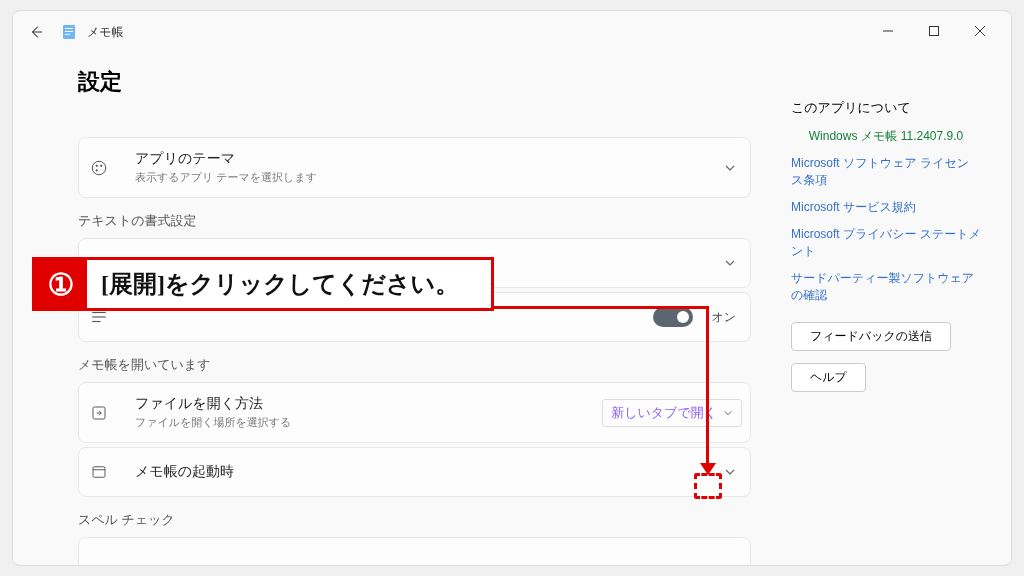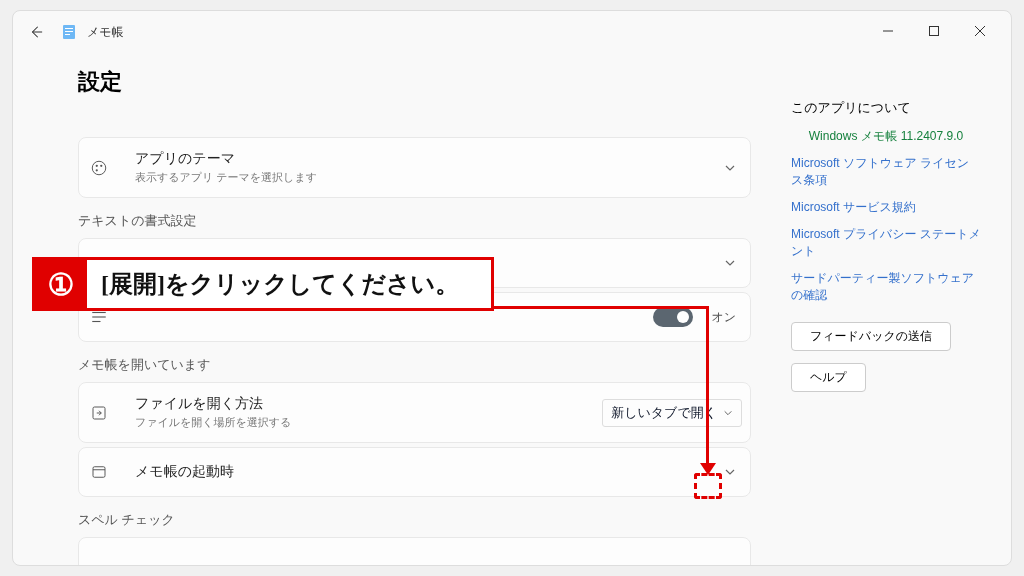--- a/index.html
+++ b/index.html
@@ -18,21 +18,21 @@
 .section-label { font-size: 13px; color: #555; margin: 14px 0 8px; }
 .card { background: #fdfdfd; border: 1px solid #e8e8e8; border-radius: 8px; padding: 12px 8px; display: flex; align-items: center; min-height: 50px; margin-bottom: 4px; gap: 10px; }
 .card-icon { width: 24px; display: flex; align-items: center; justify-content: center; color: #555; margin-right: 14px; }
 .card-text { flex: 1; }
 .card-title { font-size: 14px; color: #222; }
 .card-subtitle { font-size: 11px; color: #777; margin-top: 2px; }
 .chevron { width: 24px; color: #666; display: flex; align-items: center; justify-content: center; cursor:pointer; }
 .toggle { width: 40px; height: 20px; background: #5b6670; border-radius: 10px; position: relative; margin-right: 8px; cursor:pointer; }
 .toggle::after { content: ""; position: absolute; width: 12px; height: 12px; background: #fff; border-radius: 50%; top: 4px; right: 4px; }
 .toggle-label { font-size: 12px; color: #555; margin-right: 6px; }
-.dropdown-val { font-size: 13px; color: #0f172a; padding: 4px 8px; border: 1px solid #ddd; border-radius: 3px; display: flex; align-items: center; gap: 6px; cursor:pointer; }
+.dropdown-val { font-size: 13px; color: #8b5cf6; padding: 4px 8px; border: 1px solid #ddd; border-radius: 3px; display: flex; align-items: center; gap: 6px; cursor:pointer; }
 .sidebar { width: 210px; padding: 52px 10px 0 10px; font-size: 12px; }
 .sidebar-title { font-weight: 400; font-size: 13px; margin-bottom: 10px; }
 .sidebar-text { color: #15803d; line-height: 1.5; margin-bottom: 3px; text-align: center; }
 .sidebar-link { color: #3470cc; display: block; margin: 10px 0; cursor: pointer; }
 .sidebar-btn { display: inline-block; padding: 5px 18px; border: 1px solid #ccc; border-radius: 4px; background: #fff; font-size: 12px; margin-top: 8px; margin-bottom:4px; cursor: pointer; }
 .annotation { position: absolute; left: 19px; top: 246px; width: 462px; border: 3px solid #e00000; background: #fff; display: flex; z-index: 10; }
 .anno-num { background: #e00000; color: #fff; width: 52px; font-size: 30px; font-weight: 700; display: flex; align-items: center; justify-content: center; }
 .anno-text { padding: 8px 14px; font-size: 24px; font-weight: 600; line-height: 1.35; color:#111;font-family:Liberation Serif, serif; }
 .arrow-line { position: absolute; background: #e00000; z-index: 9; }
 .arrow-down { left: 693px; top: 297px; width: 3px; height: 158px; }

